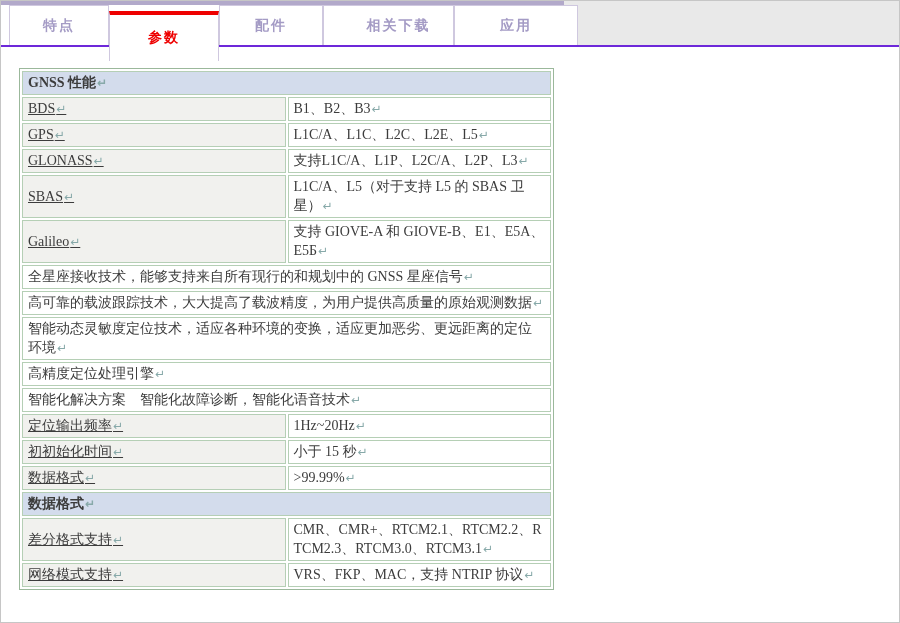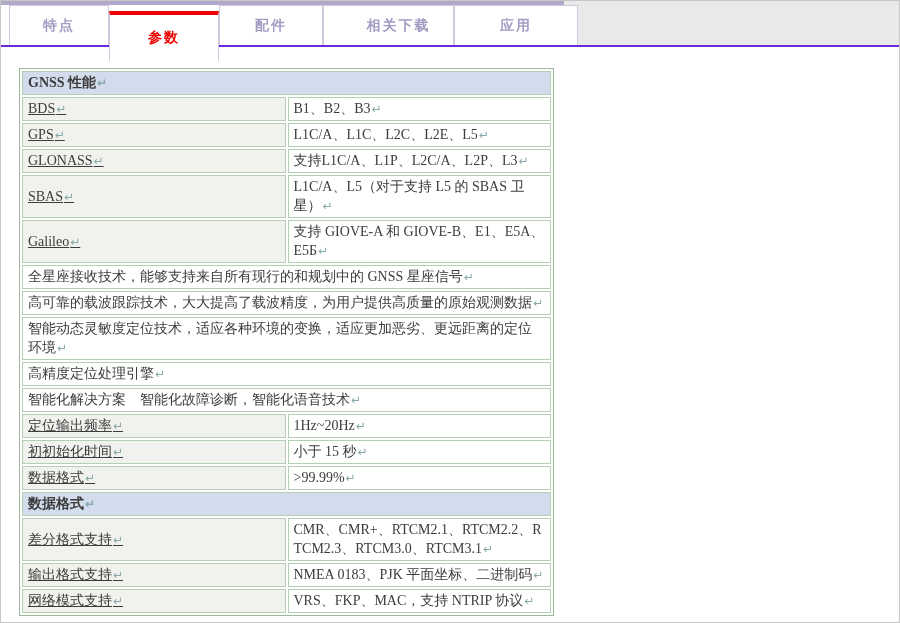--- a/index.html
+++ b/index.html
@@ -144,24 +144,20 @@
             <td class="value"><span>&gt;99.99%</span><span class="pm">↵</span></td>
           </tr>
           <tr>
             <td colspan="2" class="section"><span>数据格式</span><span class="pm">↵</span></td>
           </tr>
           <tr>
             <td class="label"><span>差分格式支持</span><span class="pm">↵</span></td>
             <td class="value"><span>CMR、CMR+、RTCM2.1、RTCM2.2、RTCM2.3、RTCM3.0、RTCM3.1</span><span class="pm">↵</span></td>
           </tr>
           <tr>
-            <td class="label"><span>输出格式支持</span><span class="pm">↵</span></td>
-            <td class="value"><span>NMEA 0183、PJK 平面坐标、二进制码</span><span class="pm">↵</span></td>
-          </tr>
-          <tr>
             <td class="label"><span>网络模式支持</span><span class="pm">↵</span></td>
             <td class="value"><span>VRS、FKP、MAC，支持 NTRIP 协议</span><span class="pm">↵</span></td>
           </tr>
         </tbody>
     </table>
   </div>
 
 </div>
 
 </body></html>

